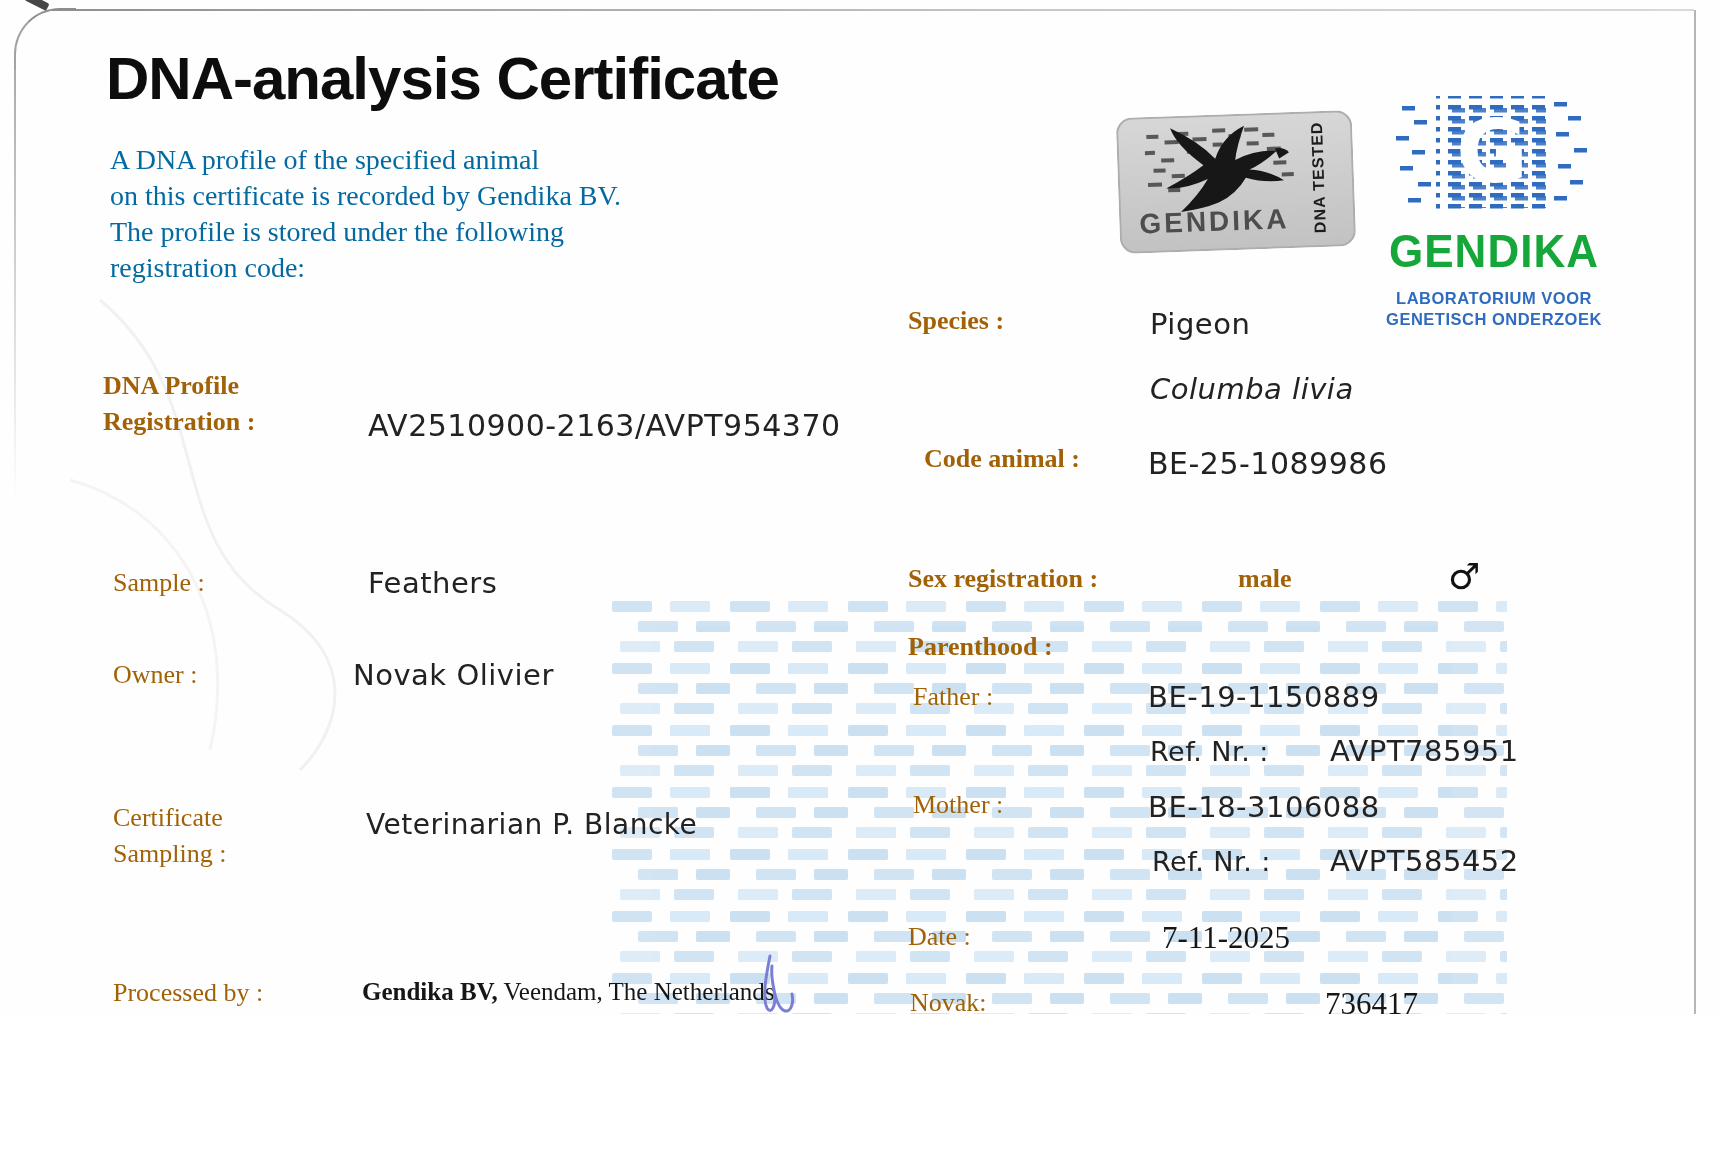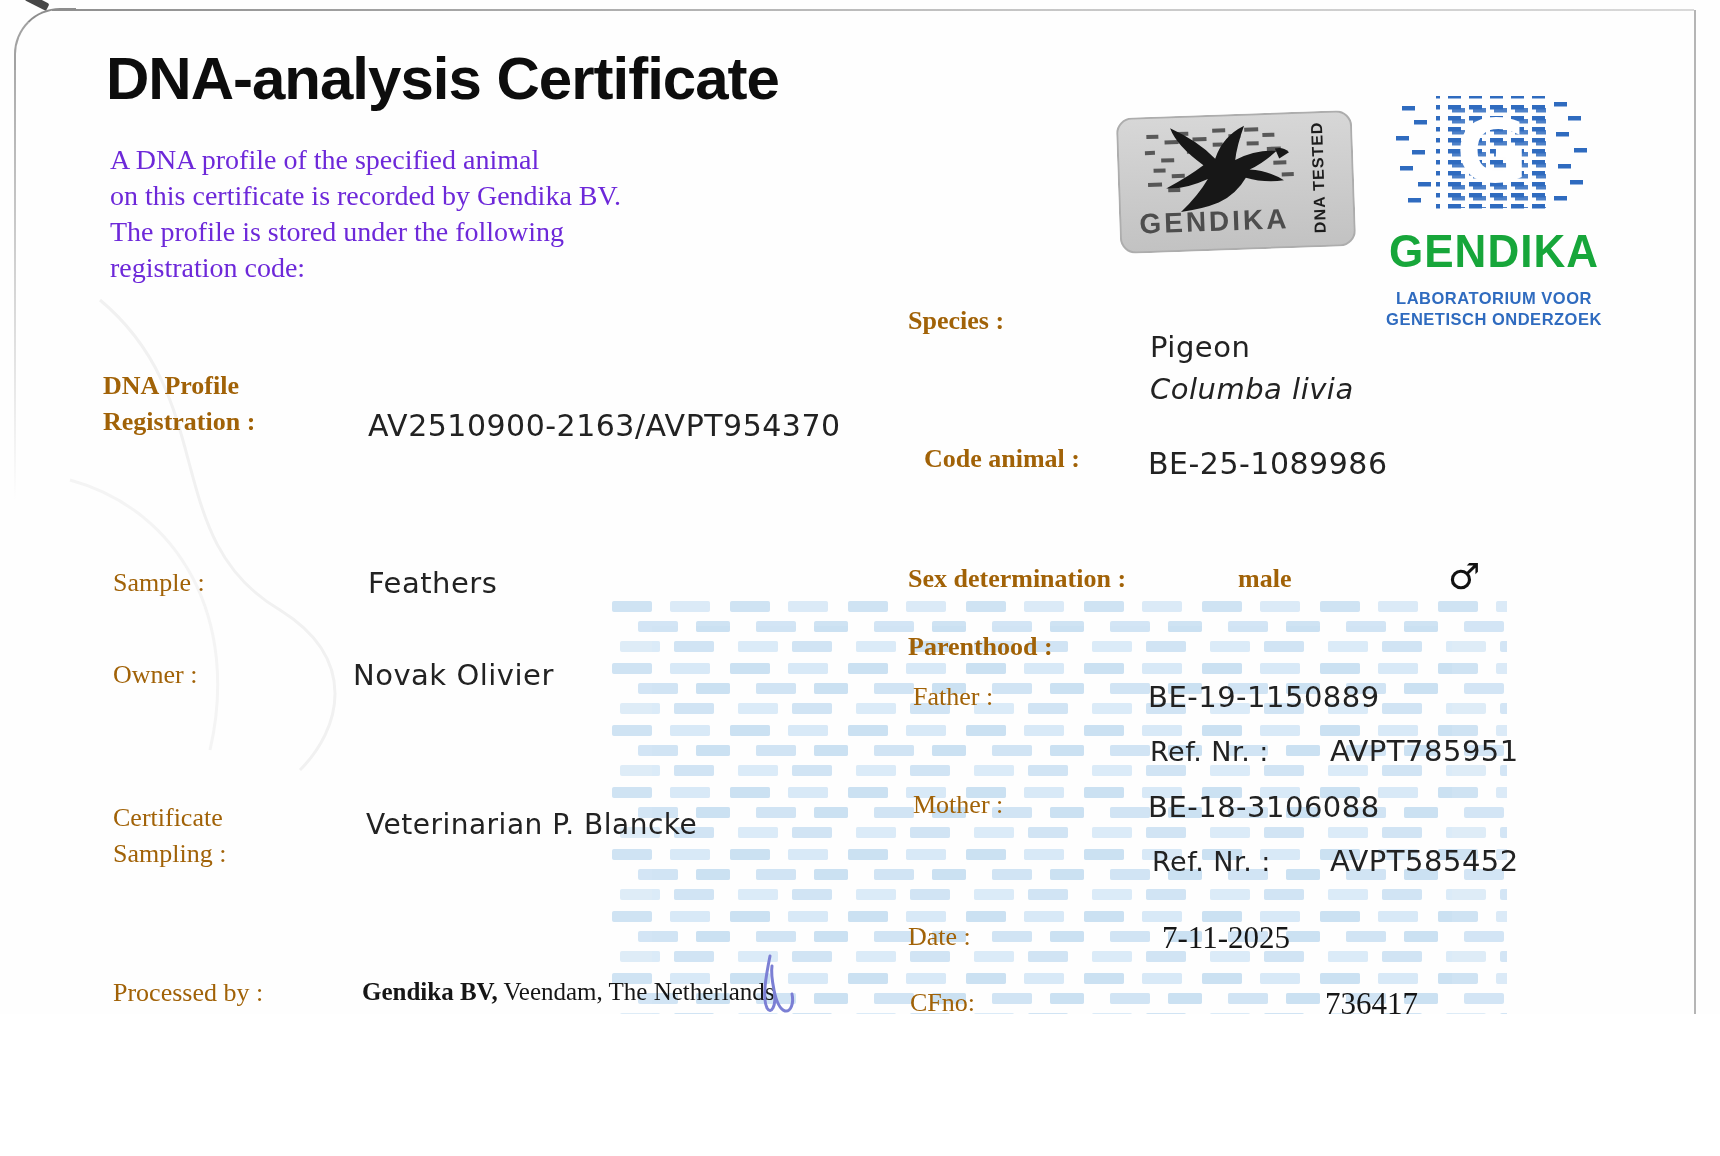--- a/index.html
+++ b/index.html
@@ -9,21 +9,21 @@
   
   .edge-top{left:52px;top:9px;width:1642px;height:2px;background:linear-gradient(to right,#8f8f8f,#c6c6c6 60%,#d9d9d9);z-index:4;}
   .edge-right{left:1694px;top:10px;width:2px;height:1146px;background:#b5b5b5;z-index:4;}
   .edge-corner{left:14px;top:8px;width:60px;height:70px;border-top:2px solid #8d8d8d;border-left:2px solid #a2a2a2;border-top-left-radius:46px;z-index:4;}
   .edge-left{left:14px;top:70px;width:2px;height:430px;background:linear-gradient(#ababab,rgba(200,200,200,0));z-index:4;}
   .edge-bottom{left:0;top:1150px;width:1720px;height:3px;background:linear-gradient(to right,#e2e2e2,#cdcdcd);z-index:4;}
   .corner-mark{left:25px;top:-2px;width:24px;height:8px;background:#474747;transform:rotate(27deg);border-radius:2px;z-index:5;}
   
   .title{left:106px;top:44px;font-family:"Liberation Sans",sans-serif;font-weight:700;
          font-size:60px;letter-spacing:-1px;color:#0d0d0d;z-index:2;}
-  .intro{left:110px;top:142px;width:660px;font-size:28px;line-height:36px;color:#6d28d9;z-index:2;}
+  .intro{left:110px;top:142px;width:660px;font-size:28px;line-height:36px;color:#0369a1;z-index:2;}
   .lbl{font-size:26px;color:#a16207;z-index:2;white-space:nowrap;}
   .lbl.b{font-weight:700;}
   .hand{font-family:"DejaVu Sans",sans-serif;font-size:29px;color:#222;letter-spacing:.5px;z-index:2;white-space:nowrap;}
   .hand.i{font-style:italic;}
   .serifval{font-size:31px;color:#161616;z-index:2;white-space:nowrap;}
   .two-line{line-height:36px;}
   
   .watermark{left:612px;top:596px;z-index:1;opacity:.95;}
   
   .sticker{left:1118px;top:114px;width:236px;height:136px;transform:rotate(-2deg);z-index:2;}
@@ -98,48 +98,48 @@
   <div class="abs lbl" style="left:113px;top:978px;">Processed by :</div>
   <div class="abs serifval" style="left:362px;top:978px;font-size:25px;">
     <span style="font-weight:700;">Gendika BV,</span><span> Veendam, The Netherlands</span>
   </div>
 
   <svg class="abs pen" width="48" height="78" viewBox="0 0 48 78">
     <path d="M14,4 C10,24 6,46 11,56 C15,63 21,54 18,38 C16,28 15,20 16,14 M18,38 C20,48 23,57 29,59 C35,60 38,51 36,42" stroke="#7b7fd4" stroke-width="3" fill="none" stroke-linecap="round"></path>
   </svg>
 
   <div class="abs lbl b" style="left:908px;top:306px;">Species :</div>
-  <div class="abs hand" style="left:1150px;top:330px;">Pigeon</div>
+  <div class="abs hand" style="left:1150px;top:307px;">Pigeon</div>
   <div class="abs hand i" style="left:1150px;top:372px;">Columba livia</div>
 
   <div class="abs lbl b" style="left:924px;top:444px;">Code animal :</div>
   <div class="abs hand" style="left:1148px;top:446px;font-size:30px;">BE-25-1089986</div>
 
-  <div class="abs lbl b" style="left:908px;top:564px;">Sex determination :</div>
+  <div class="abs lbl b" style="left:908px;top:564px;">Sex registration :</div>
   <div class="abs lbl b" style="left:1238px;top:564px;">male</div>
   <div class="abs male-sym">♂</div>
 
   <div class="abs lbl b" style="left:908px;top:632px;">Parenthood :</div>
 
   <div class="abs lbl" style="left:913px;top:682px;">Father :</div>
   <div class="abs hand" style="left:1148px;top:680px;">BE-19-1150889</div>
 
   <div class="abs hand" style="left:1150px;top:736px;font-size:27px;">Ref. Nr.  :</div>
   <div class="abs hand" style="left:1330px;top:734px;">AVPT785951</div>
 
   <div class="abs lbl" style="left:913px;top:790px;">Mother :</div>
   <div class="abs hand" style="left:1148px;top:790px;">BE-18-3106088</div>
 
   <div class="abs hand" style="left:1152px;top:846px;font-size:27px;">Ref. Nr.  :</div>
   <div class="abs hand" style="left:1330px;top:844px;">AVPT585452</div>
 
   <div class="abs lbl" style="left:908px;top:922px;">Date :</div>
   <div class="abs serifval" style="left:1162px;top:920px;">7-11-2025</div>
 
-  <div class="abs lbl" style="left:910px;top:988px;">CFno:</div>
+  <div class="abs lbl" style="left:910px;top:988px;">Novak:</div>
   <div class="abs serifval" style="left:1325px;top:986px;">736417</div>
 
   <svg class="abs sticker" viewBox="0 0 236 136">
     <defs>
       <linearGradient id="stickbg" x1="0" y1="0" x2="0" y2="1">
         <stop offset="0" stop-color="#d7d7d7"></stop>
           <stop offset="1" stop-color="#c2c2c2"></stop>
       </linearGradient>
     </defs>
     <rect x="1" y="1" width="234" height="134" rx="15" fill="url(#stickbg)" stroke="#adadad" stroke-width="2"></rect>

